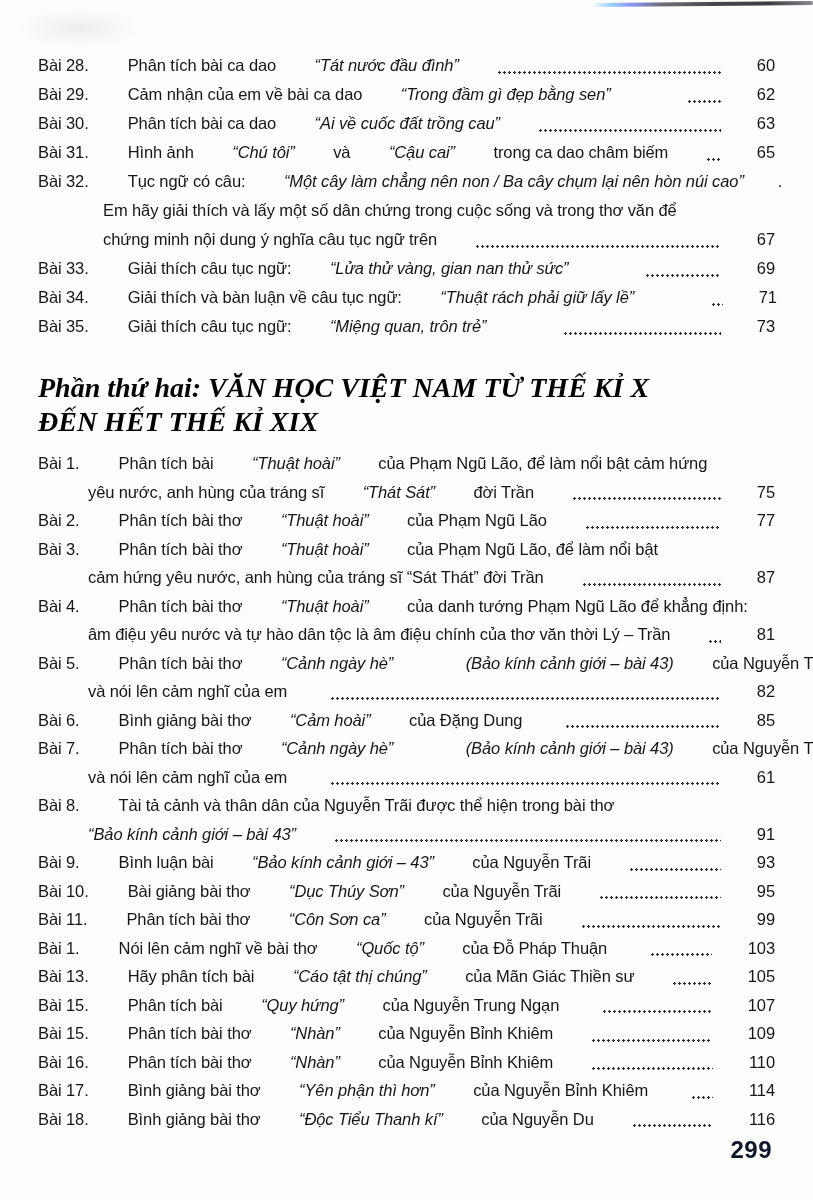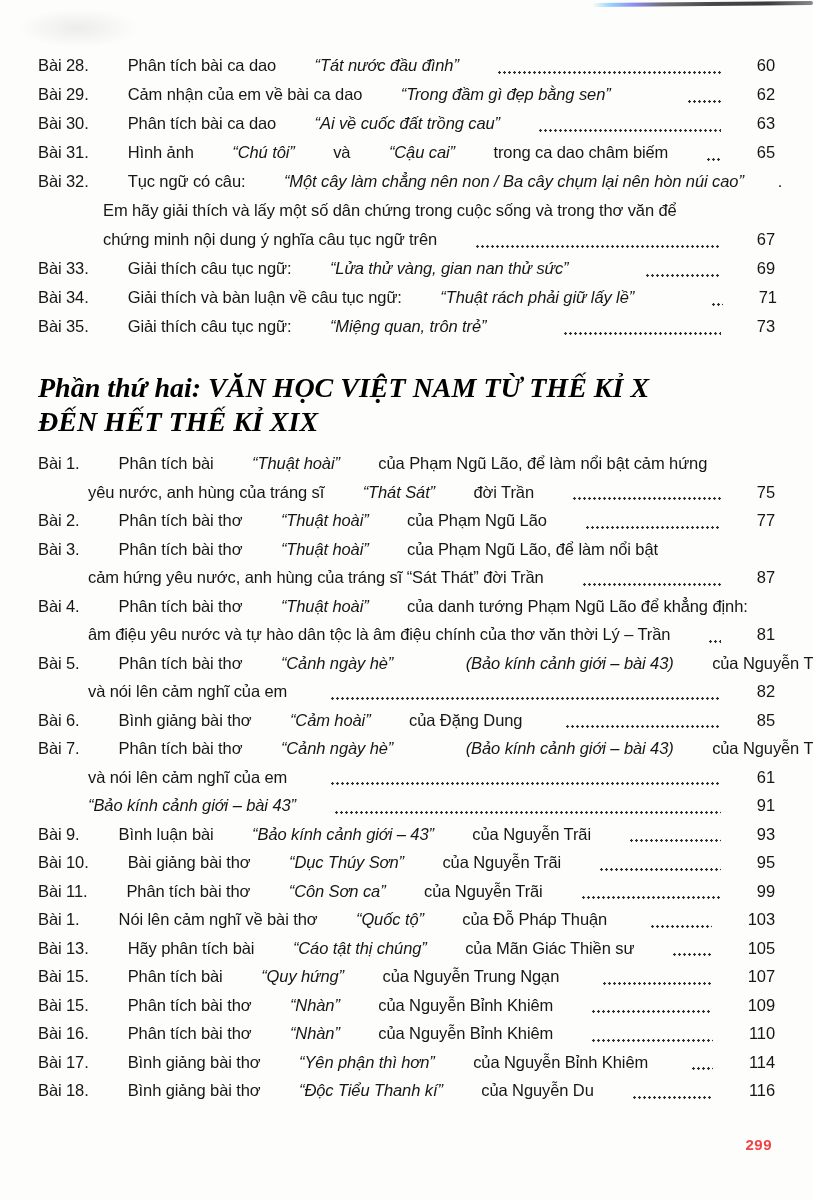--- a/index.html
+++ b/index.html
@@ -24,22 +24,22 @@
   .it{font-style:italic;}
   .leader{flex:1 1 auto;min-width:12px;align-self:flex-end;height:4px;margin:0 2px 6px 4px;
           background-image:radial-gradient(circle,#2e2e2e 1.1px,rgba(0,0,0,0) 1.45px);
           background-size:5px 3px;background-repeat:repeat-x;background-position:left bottom;}
   .pagecol{white-space:pre;}
   
   .heading{margin:30px 0 10px 0;text-align:left;color:#000;
            font-family:"Liberation Serif","DejaVu Serif",serif;
            font-style:italic;font-weight:bold;font-size:28px;line-height:34px;}
   
-  .folio{position:absolute;top:1136px;right:41px;font-size:15px;font-weight:bold;
-         letter-spacing:.5px;color:#ef4444;}
+  .folio{position:absolute;top:1136px;right:41px;font-size:24px;font-weight:bold;
+         letter-spacing:.5px;color:#0f172a;}
 </style>
 </head>
 <body>
 
 <div class="page">
   <div class="scanline"></div>
   <div class="smudge"></div>
 
   <div class="content">
     <div class="part1" id="part1">
@@ -222,20 +222,24 @@
             <span class="seg it">(Bảo kính cảnh giới – bài 43)</span>
             <span class="seg"> của Nguyễn Trãi</span>
           </div>
           <div class="line cont">
             <span class="seg">và nói lên cảm nghĩ của em </span>
             <span class="leader"></span>
             <span class="pagecol">61</span>
           </div>
         </div>
         <div>
+          <div class="line">
+            <span class="label">Bài 8.</span>
+            <span class="seg">Tài tả cảnh và thân dân của Nguyễn Trãi được thể hiện trong bài thơ</span>
+          </div>
           <div class="line cont">
             <span class="seg it">“Bảo kính cảnh giới – bài 43”</span>
             <span class="leader"></span>
             <span class="pagecol">91</span>
           </div>
         </div>
         <div>
           <div class="line">
             <span class="label">Bài 9.</span>
             <span class="seg">Bình luận bài </span>

